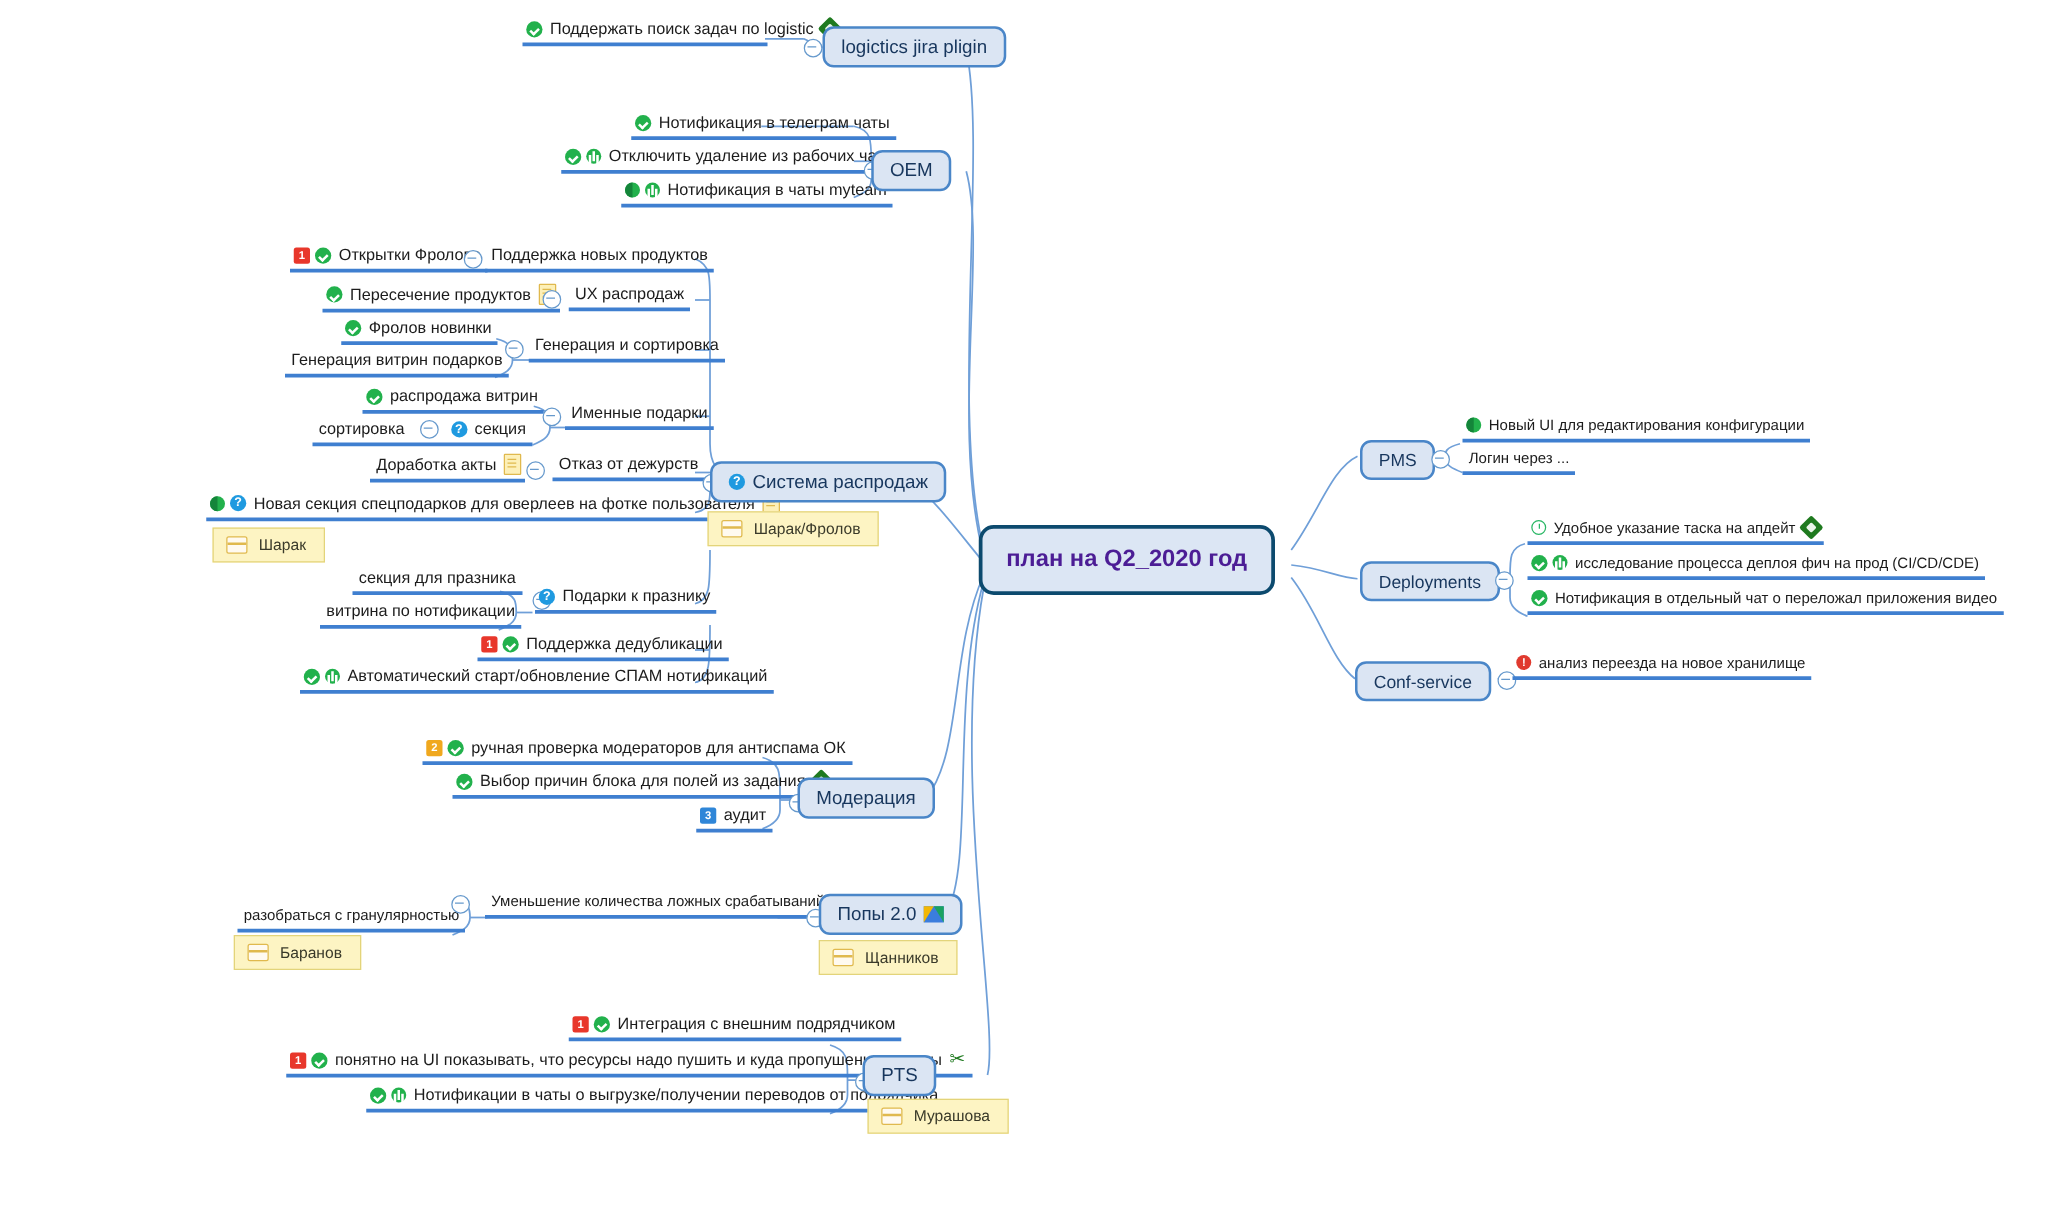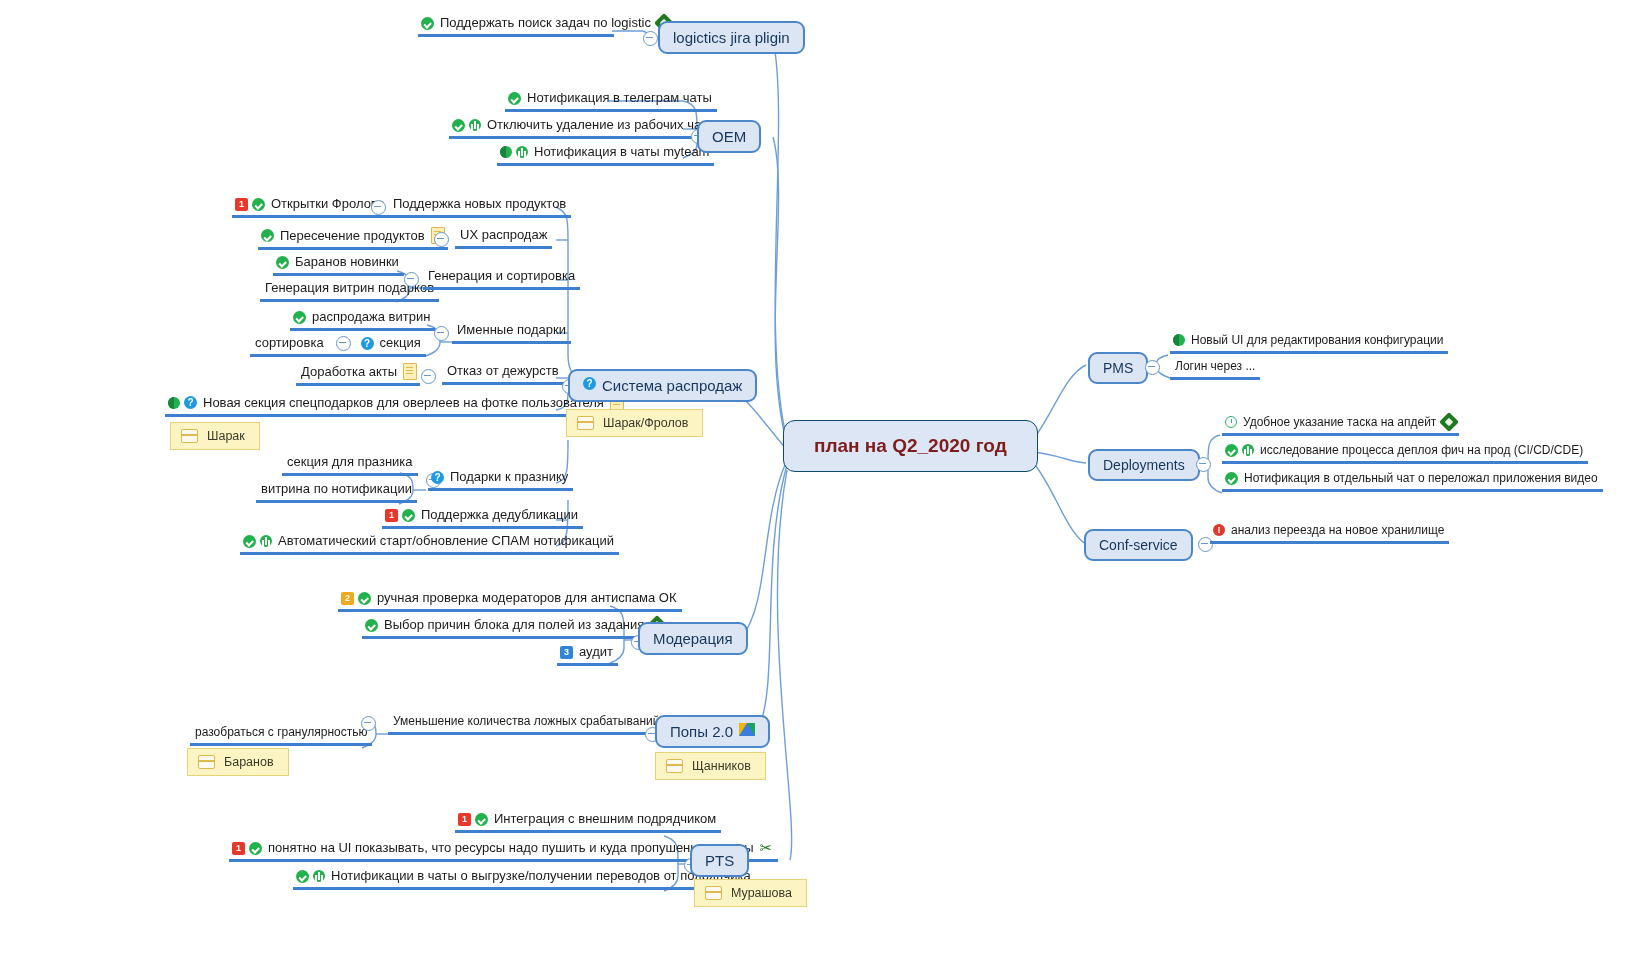--- a/index.html
+++ b/index.html
@@ -10,24 +10,24 @@
 
   
   .leaf{position:absolute;white-space:nowrap;font-size:13px;line-height:16px;
         color:#1c1c1c;display:flex;align-items:center;gap:4px;
         padding:0 3px 3px 3px;border-bottom:3.5px solid #3f7fd0;}
   .leaf.small{font-size:12px;}
   .leaf .txt{padding:0 2px;}
 
   
   .node{position:absolute;background:#dbe5f3;border:2px solid #4a86c8;
-        border-radius:9px;display:flex;align-items:flex-start;justify-content:center;
+        border-radius:9px;display:flex;align-items:center;justify-content:center;
         gap:6px;font-size:15px;color:#17365d;padding:6px 13px;white-space:nowrap;}
-  .node.center{background:#dce6f4;border:1px solid #0c4a6e;border-radius:12px;
-        font-size:19px;font-weight:bold;color:#7f1d1d;padding:14px 30px;}
+  .node.center{background:#dce6f4;border:3px solid #0c4a6e;border-radius:12px;
+        font-size:19px;font-weight:bold;color:#4c1d95;padding:14px 19px;}
   .node.mid{font-size:14px;}
 
   
   .note{position:absolute;background:#fdf4c3;border:1px solid #e3d47a;
         font-size:12.5px;color:#3a3a2a;display:flex;align-items:center;gap:9px;
         padding:6px 14px 6px 10px;white-space:nowrap;}
 
   
   .handle{position:absolute;width:13px;height:13px;border:1px solid #6699cc;
           border-radius:50%;background:#fff;}
@@ -173,23 +173,23 @@
     <span class="txt">Пересечение продуктов</span>
     <span class="ic ic-doc"></span>
   </div>
   <div class="handle" style="left:434px;top:232px;"></div>
   <div class="leaf" style="left:455px;top:227px;">
     <span class="txt">UX распродаж</span>
   </div>
 
   <div class="leaf" style="left:273px;top:254px;">
     <span class="ic ic-check"></span>
-    <span class="txt">Баранов новинки</span>
-  </div>
-  <div class="leaf" style="left:228px;top:280px;margin-left:32px;">
+    <span class="txt">Фролов новинки</span>
+  </div>
+  <div class="leaf" style="left:228px;top:280px;">
     <span class="txt">Генерация витрин подарков</span>
   </div>
   <div class="handle" style="left:404px;top:272px;"></div>
   <div class="leaf" style="left:423px;top:268px;">
     <span class="txt">Генерация и сортировка</span>
   </div>
 
   <div class="leaf" style="left:290px;top:309px;">
     <span class="ic ic-check"></span>
     <span class="txt">распродажа витрин</span>

